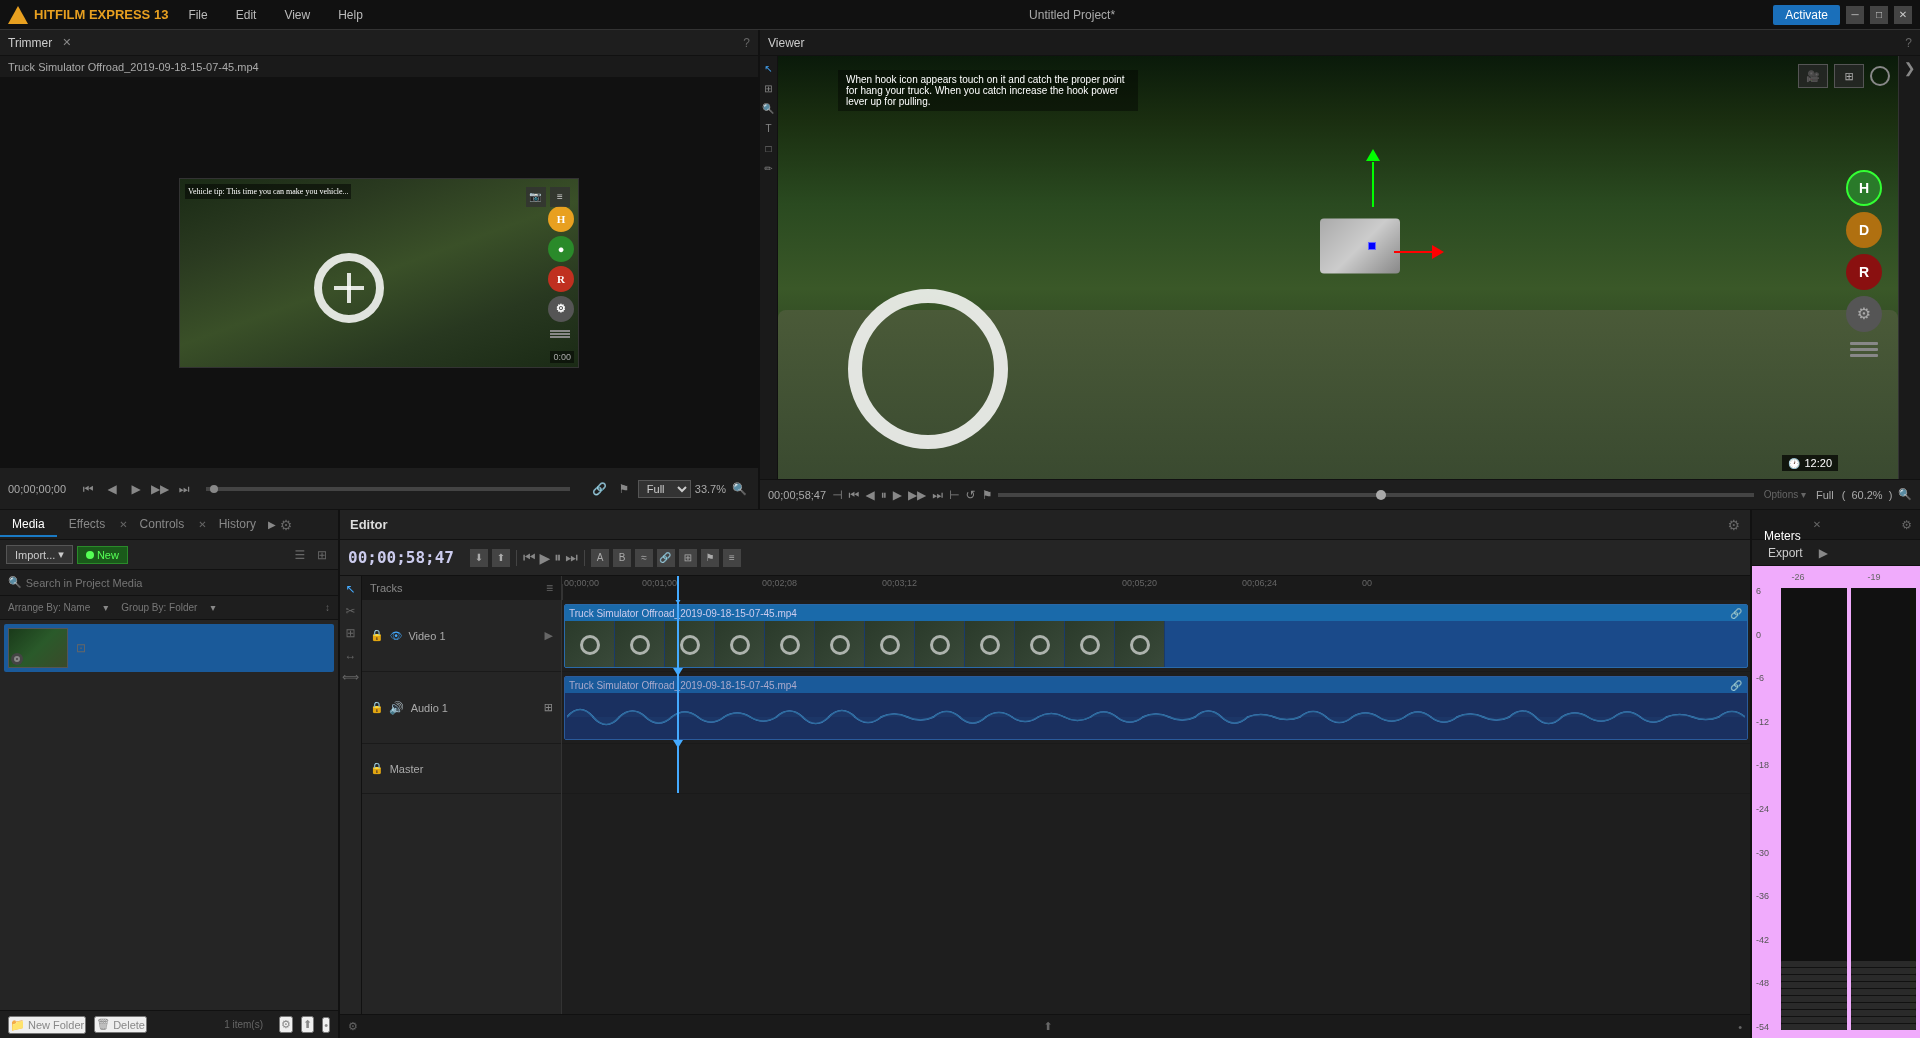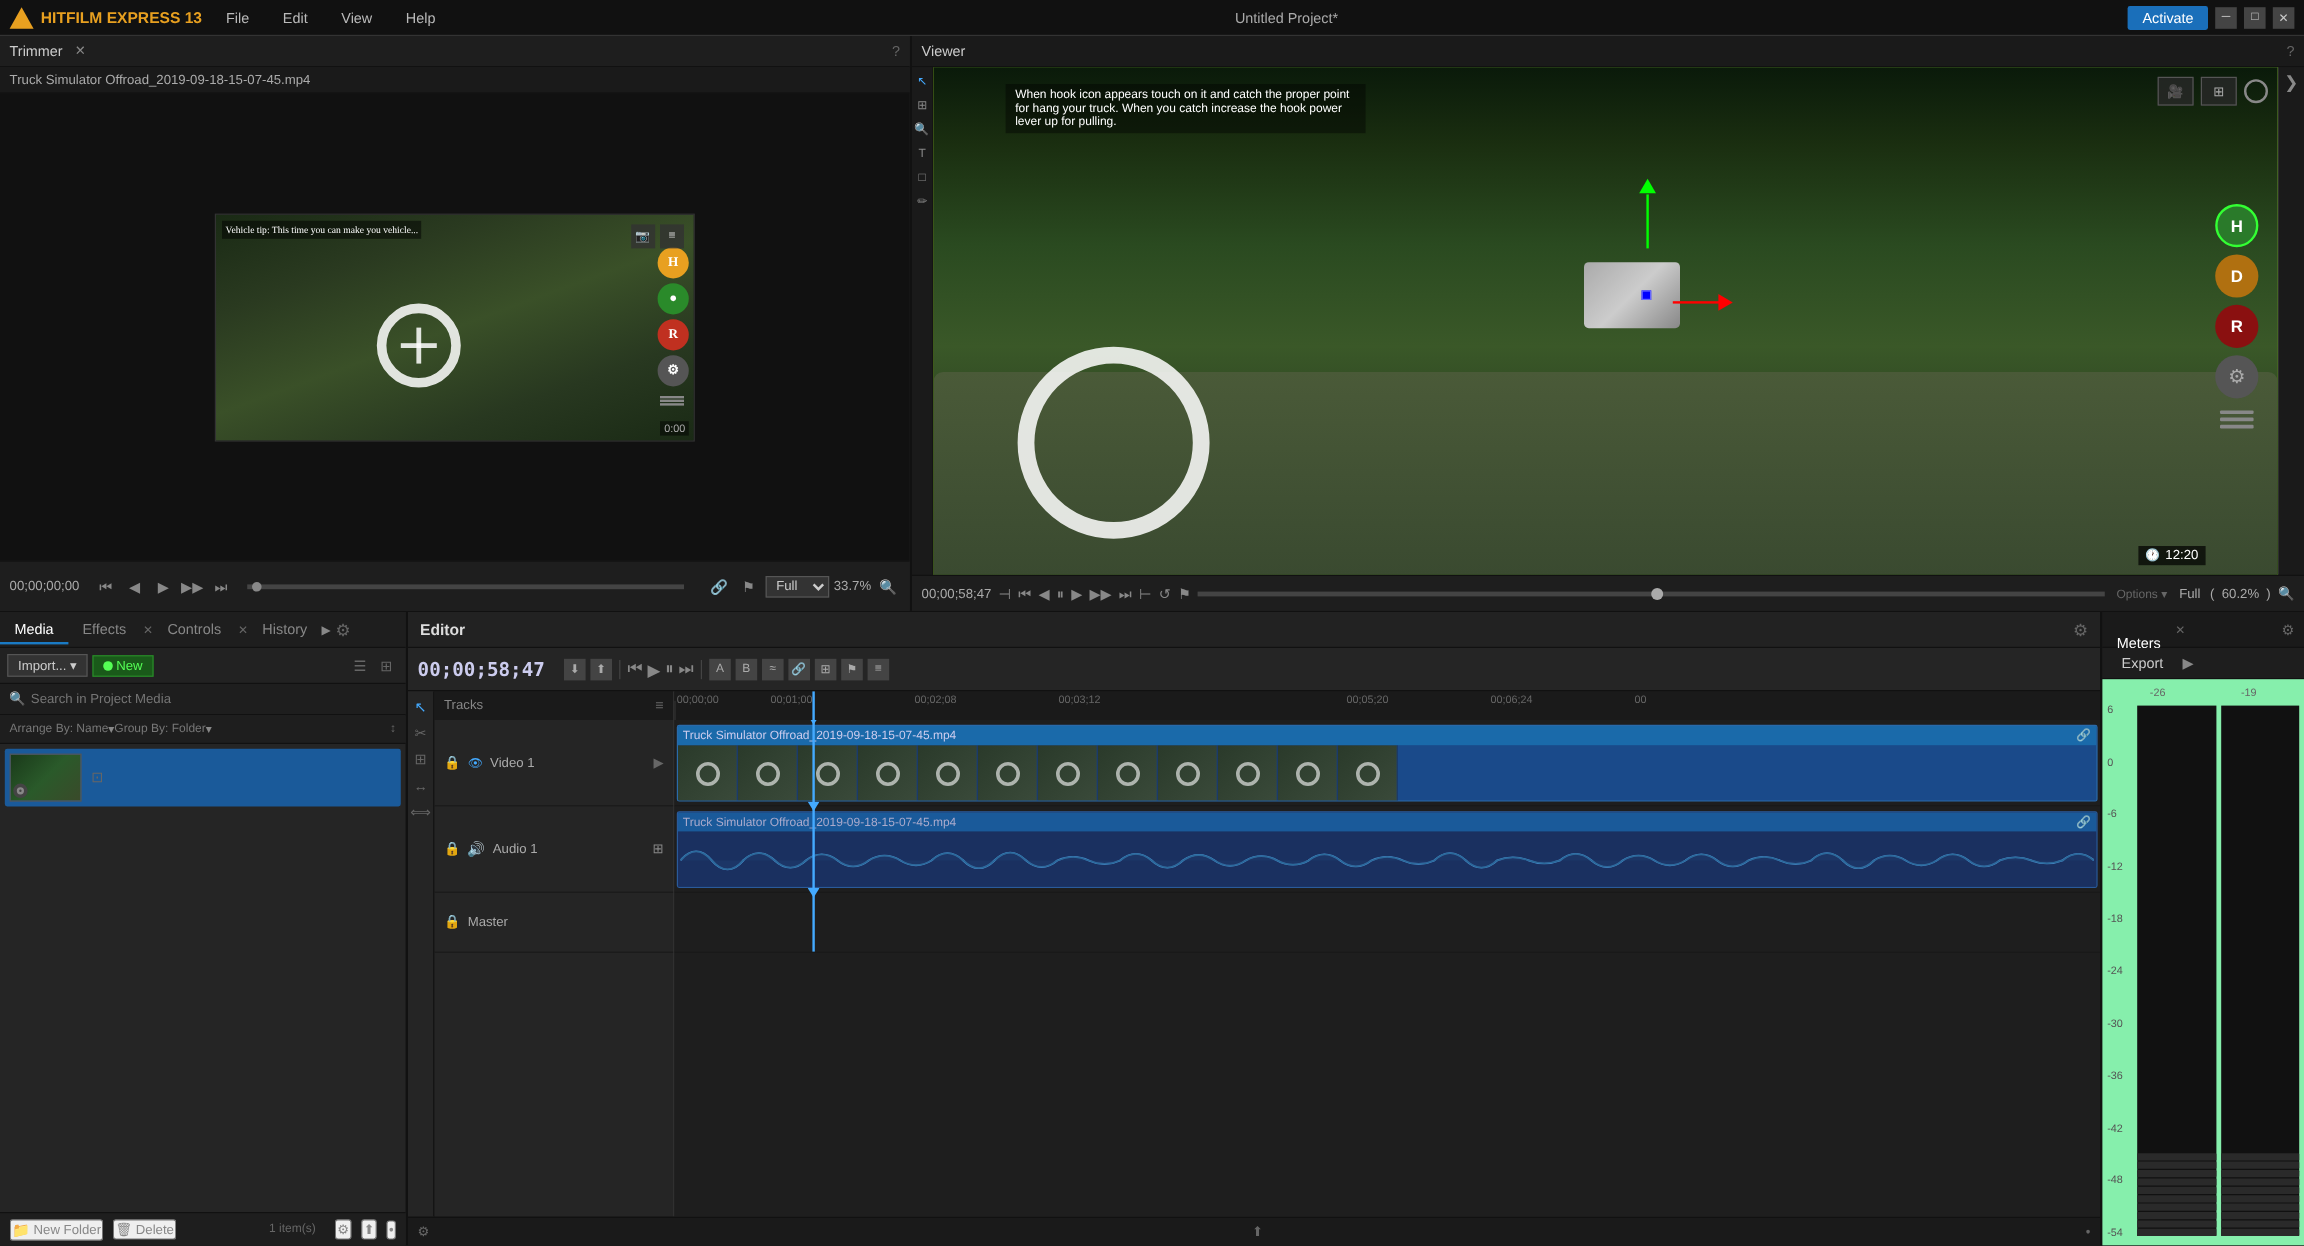--- a/index.html
+++ b/index.html
@@ -270,21 +270,21 @@
       background: #1a1a1a;
       border-right: 1px solid #111;
       display: flex;
       flex-direction: column;
       align-items: center;
       padding: 4px 0;
       gap: 4px;
     }
     #viewer-main {
       flex: 1;
-      background: #84cc16;
+      background: #a3a3a3;
       position: relative;
       display: flex;
       align-items: center;
       justify-content: center;
       overflow: hidden;
     }
     .viewer-game-screenshot {
       width: 100%;
       height: 100%;
       background: linear-gradient(160deg, #1a2a1a 0%, #2a3a2a 20%, #3a5030 40%, #4a6040 60%, #2a3a2a 80%, #1a2a1a 100%);
@@ -479,21 +479,21 @@
       font-size: 11px;
       outline: none;
     }
     #sort-bar {
       height: 24px;
       padding: 0 8px;
       background: #1e1e1e;
       border-bottom: 1px solid #111;
       display: flex;
       align-items: center;
-      gap: 0;
+      gap: 13px;
       font-size: 10px;
       color: #777;
     }
     #media-list {
       flex: 1;
       overflow-y: auto;
       padding: 4px;
     }
     .media-item {
       display: flex;
@@ -737,21 +737,21 @@
       border-bottom: 2px solid transparent;
       margin-top: 24px;
     }
     .rtab.active { color: #fff; border-bottom: 2px solid #1a7ac4; }
     .rtab-close { color: #666; font-size: 10px; cursor: pointer; }
     .export-btn {
       font-size: 12px; color: #ccc; cursor: pointer; padding: 2px 8px;
     }
     #meters-area {
       flex: 1;
-      background: #86efac;
+      background: #f0abfc;
       display: flex;
       flex-direction: column;
       padding: 4px;
     }
     .meters-grid {
       display: flex;
       gap: 4px;
       flex: 1;
       padding: 4px 0;
     }

